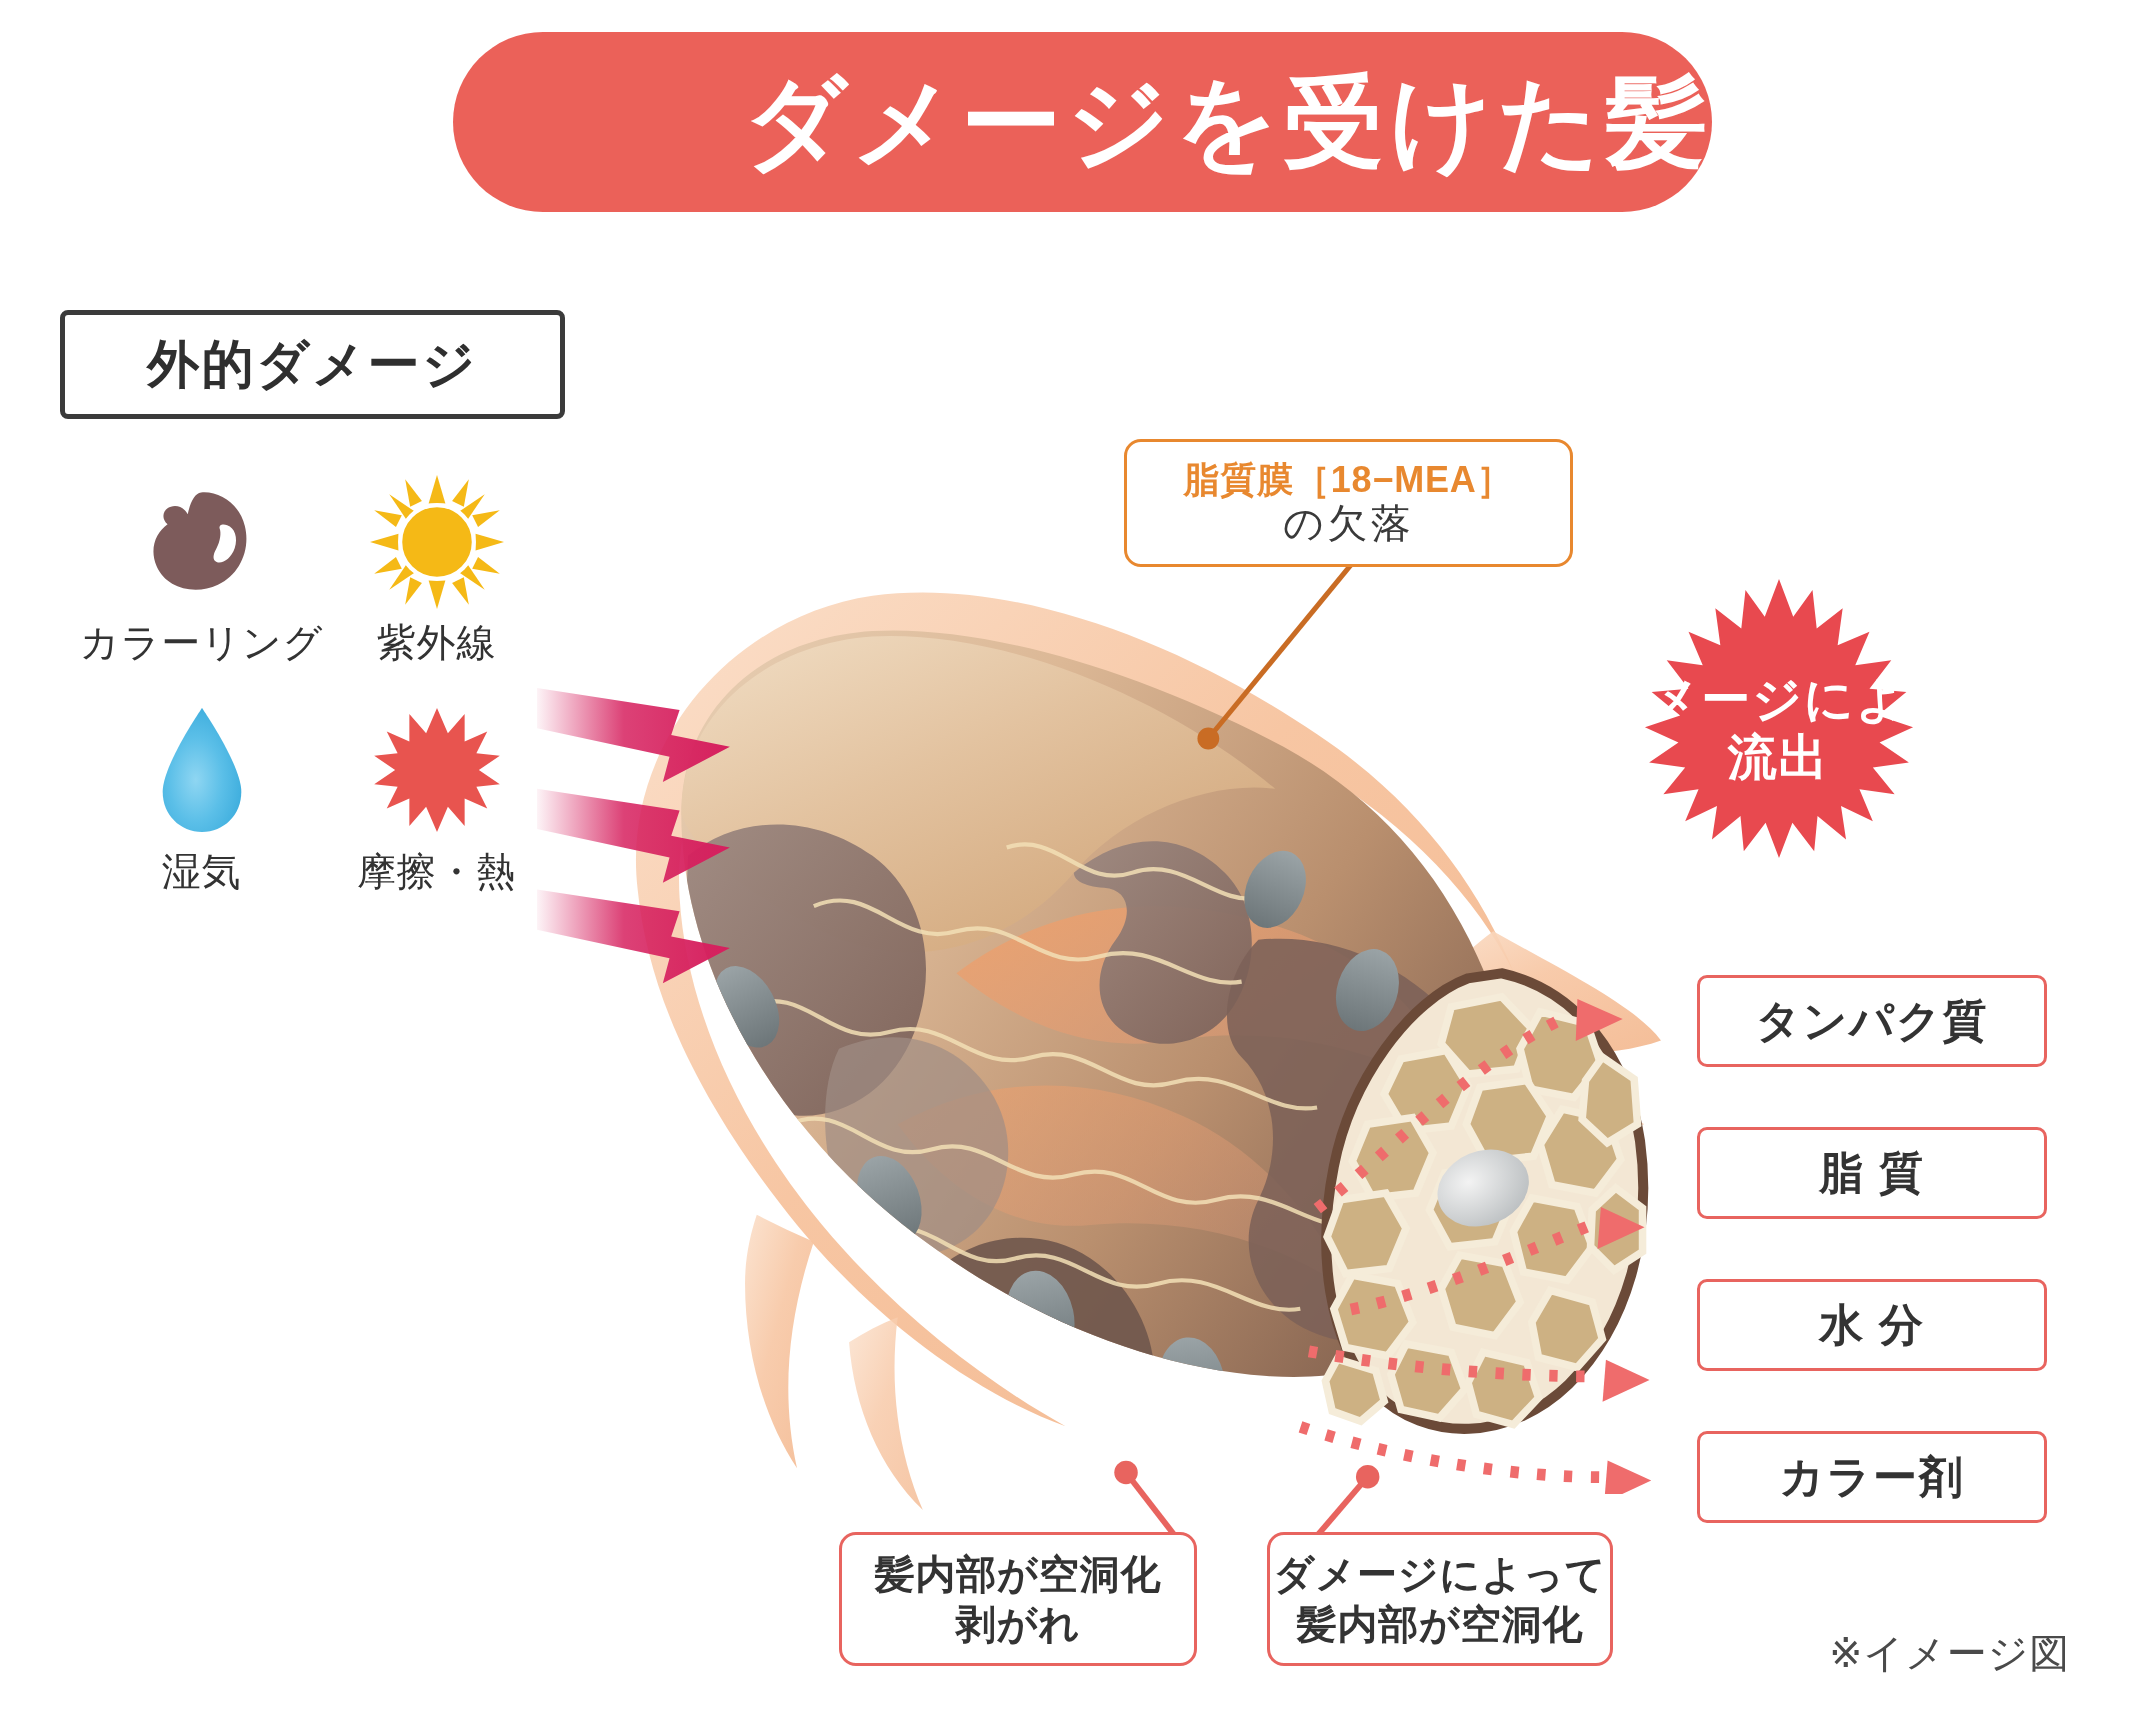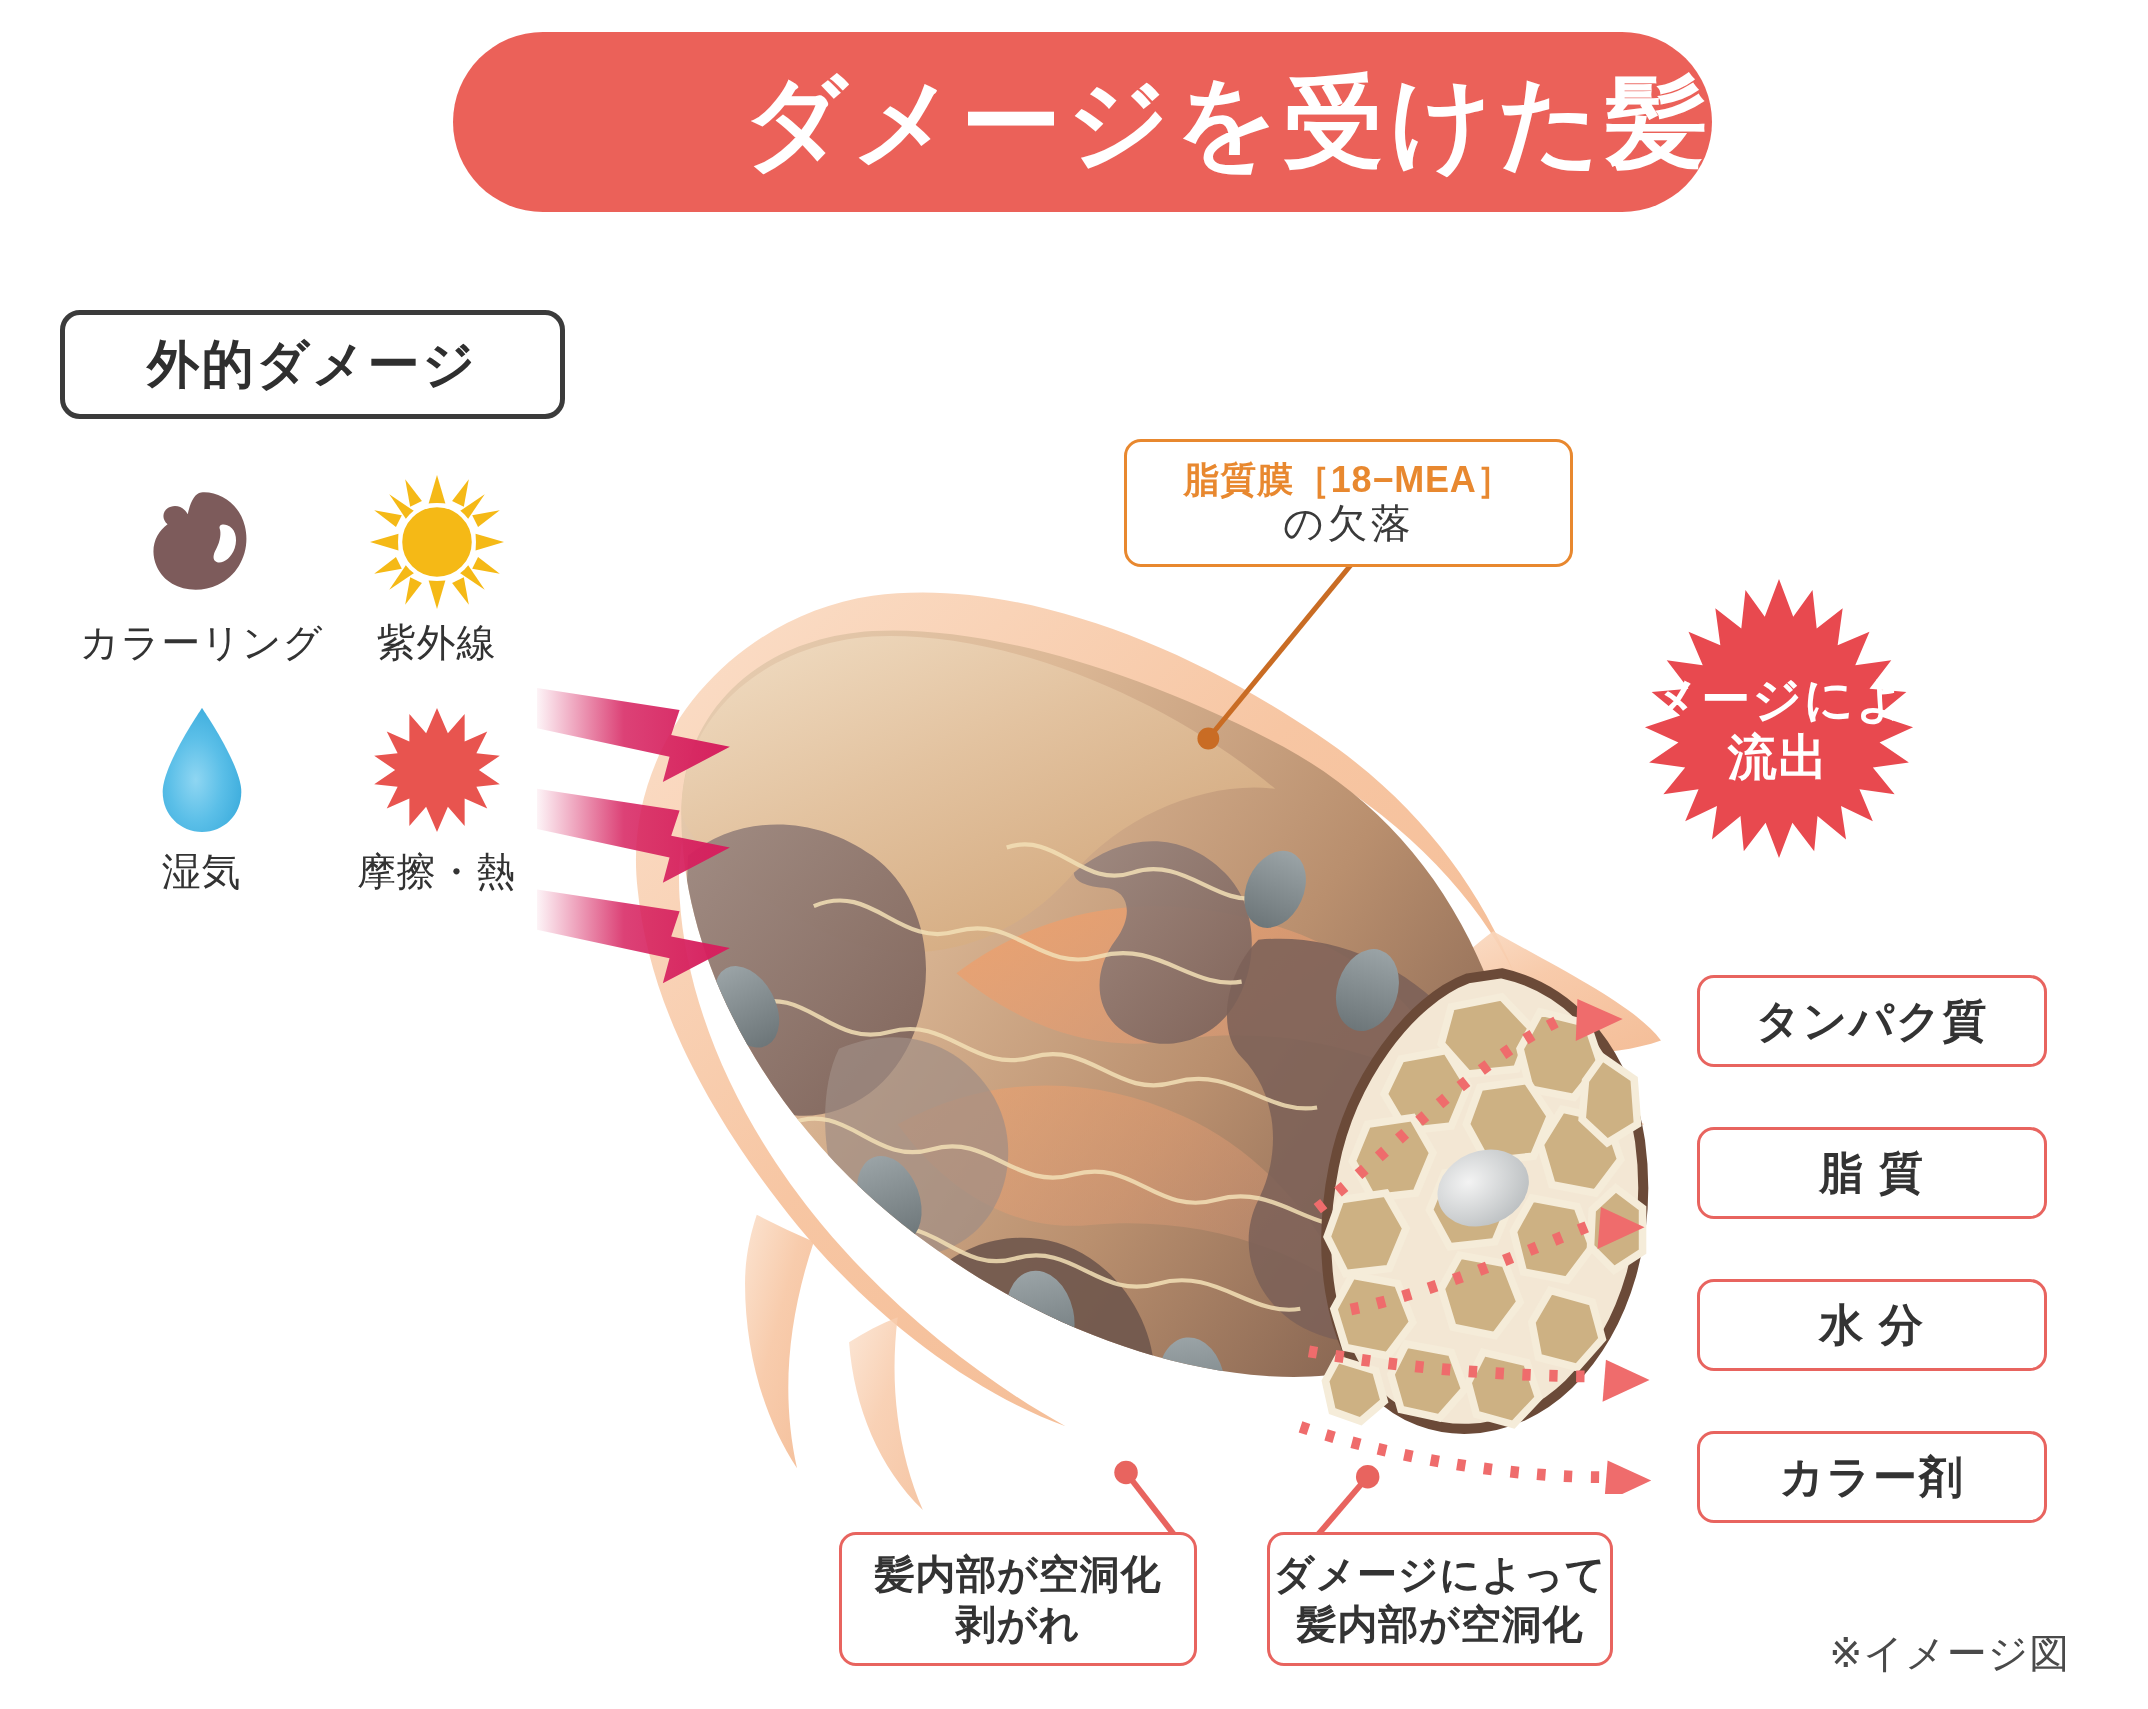--- a/index.html
+++ b/index.html
@@ -17,21 +17,21 @@
     display:flex;align-items:center;justify-content:flex-end;
   }
   #title-banner .t{
     color:#ffffff;font-size:101px;font-weight:700;letter-spacing:5px;
     line-height:1;white-space:nowrap;
   }
 
   
   #ext-damage-box{
     left:60px;top:310px;width:495px;height:99px;
-    border:5.9px solid #3b3b3b;border-radius:20px;background:#fff;
+    border:5.9px solid #3b3b3b;border-radius:8px;background:#fff;
     display:flex;align-items:center;justify-content:center;
   }
   #ext-damage-box .t{font-size:52px;font-weight:700;color:#2f2f2f;letter-spacing:2.5px;white-space:nowrap;}
 
   #damage-grid{left:84px;top:470px;width:470px;}
   .dmg-row{display:flex;}
   .dmg-cell{width:235px;display:flex;flex-direction:column;align-items:center;}
   .dmg-icon{height:143px;display:flex;align-items:center;justify-content:center;}
   .dmg-label{font-size:39px;font-weight:500;color:#333;letter-spacing:0.8px;margin-top:3.4px;white-space:nowrap;}
 
@@ -42,21 +42,21 @@
   }
   #mea-callout{
     left:1124px;top:439px;width:449px;height:128px;
     border:3.4px solid #e8882f;border-radius:17px;
   }
   #mea-callout .l1{font-size:36px;font-weight:700;color:#e8882f;letter-spacing:0.8px;line-height:1.12;white-space:nowrap;}
   #mea-callout .l2{font-size:40px;font-weight:500;color:#3a3a3a;letter-spacing:3.4px;line-height:1.12;white-space:nowrap;}
 
   
   .nutrient{
-    border:3.4px solid #e8645f;border-radius:17px;background:#fff;
+    border:3.4px solid #e8645f;border-radius:10px;background:#fff;
     height:86px;width:344px;display:flex;align-items:center;justify-content:center;
   }
   .nutrient .t{font-size:44px;font-weight:700;color:#333;letter-spacing:1.7px;white-space:nowrap;}
 
   
   .bottom-callout{
     border:3.4px solid #e8645f;border-radius:17px;background:#fff;
     display:flex;flex-direction:column;align-items:center;justify-content:center;
   }
   .bottom-callout .t{font-size:40px;font-weight:700;color:#333;letter-spacing:0.8px;line-height:1.25;white-space:nowrap;}

